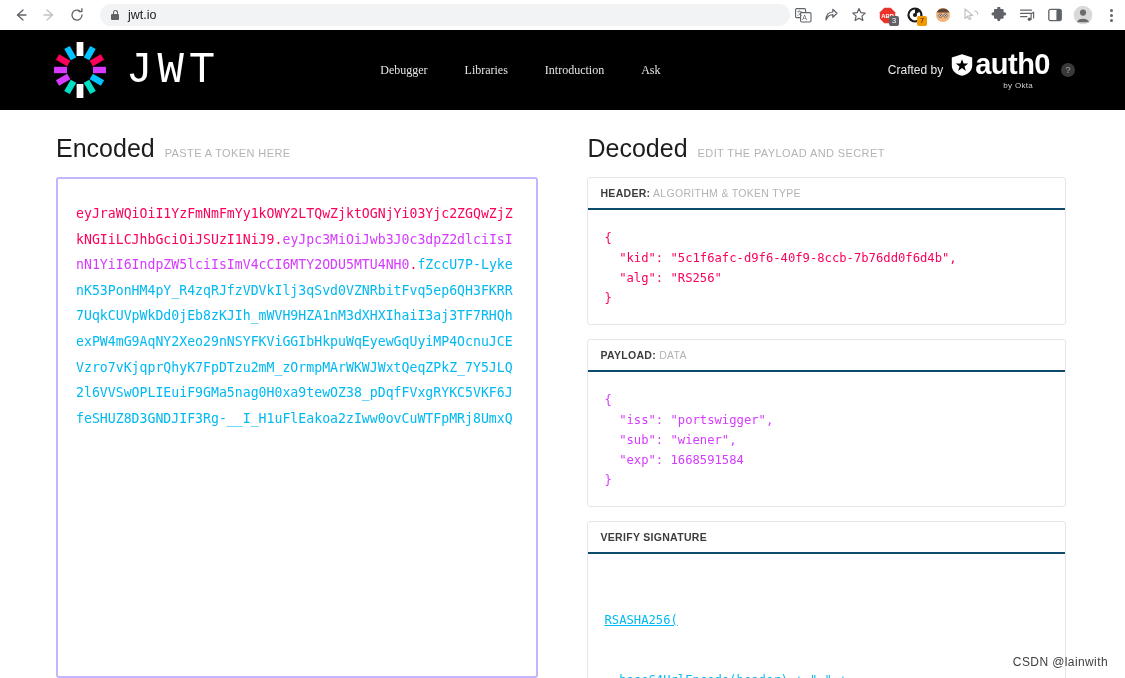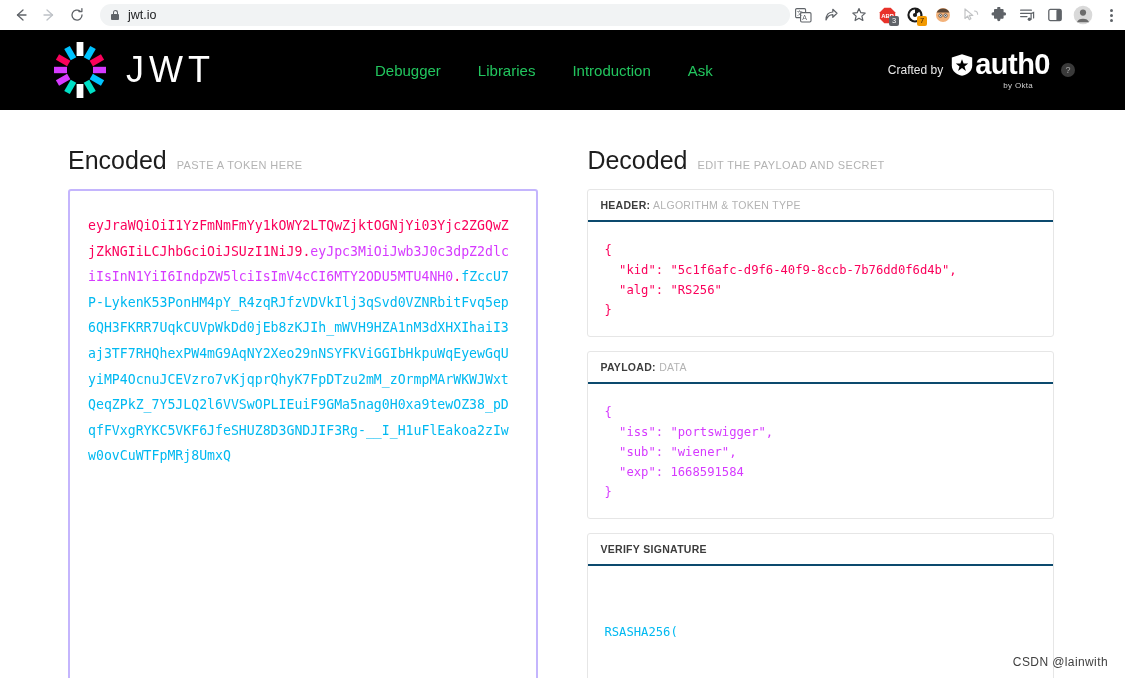--- a/index.html
+++ b/index.html
@@ -142,36 +142,36 @@
     align-items: center;
     gap: 18px;
   }
   .logo-mark {
     width: 56px;
     height: 56px;
     position: relative;
   }
   .logo-word {
     color: #ffffff;
-    font-size: 36px;
+    font-size: 44px;
     letter-spacing: 5px;
-    font-family: Liberation Sans, sans-serif;
+    font-family: Liberation Mono, monospace;
     font-weight: 400;
   }
   .site-nav {
     display: flex;
     align-items: center;
     gap: 37px;
     margin-left: 160px;
   }
   .site-nav a {
-    color: #22c55e;
-    font-size: 15px;
+    color: #e5e5e5;
+    font-size: 12px;
     text-decoration: none;
-    font-family: Liberation Sans, sans-serif;
+    font-family: Liberation Serif, serif;
   }
   .crafted {
     margin-left: auto;
     display: flex;
     align-items: center;
     gap: 7px;
   }
   .crafted-label {
     color: #e8e8e8;
     font-size: 12px;
@@ -208,21 +208,21 @@
     color: #a8a8a8;
     font-size: 9px;
     display: flex; align-items: center; justify-content: center;
     cursor: pointer;
     margin-left: 4px;
   }
 
   
   .content {
     display: flex;
-    padding: 12px;
+    padding: 0;
     height: calc(678px - 30px - 80px);
     box-sizing: border-box;
     gap: 19px;
   }
   .col-left {
     width: 560px;
     padding: 24px 12px 0 56px;
     box-sizing: border-box;
   }
   .col-right {
@@ -297,21 +297,21 @@
   }
   .panel-body {
     padding: 18px 16px 16px 16px;
     font-family: "DejaVu Sans Mono", monospace;
     font-size: 12.2px;
     line-height: 20px;
     white-space: pre;
   }
   .c-header { color: #fb015b; }
   .c-payload { color: #d63aff; }
-  .c-sig { color: #00b9f1; }
+  .c-sig { color: #00b9f1; text-decoration: underline; }
   .sig-body { padding: 16px 16px 6px 16px; }
   .sig-line { white-space: pre; }
 
   
   .watermark {
     position: absolute;
     right: 17px;
     bottom: 9px;
     color: #404040;
     font-size: 12px;

